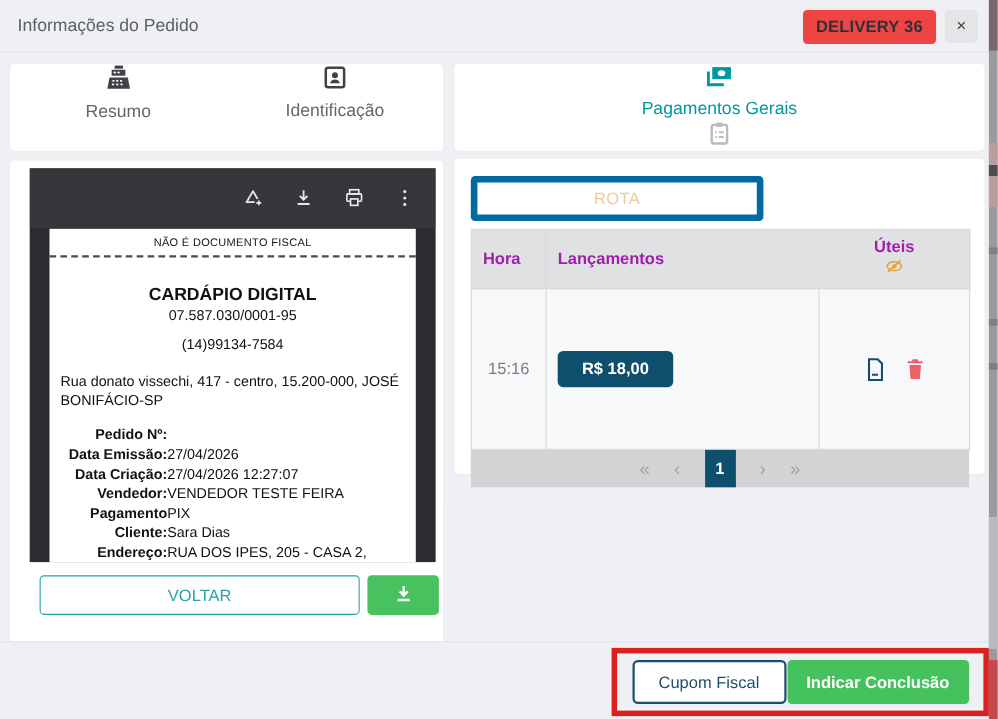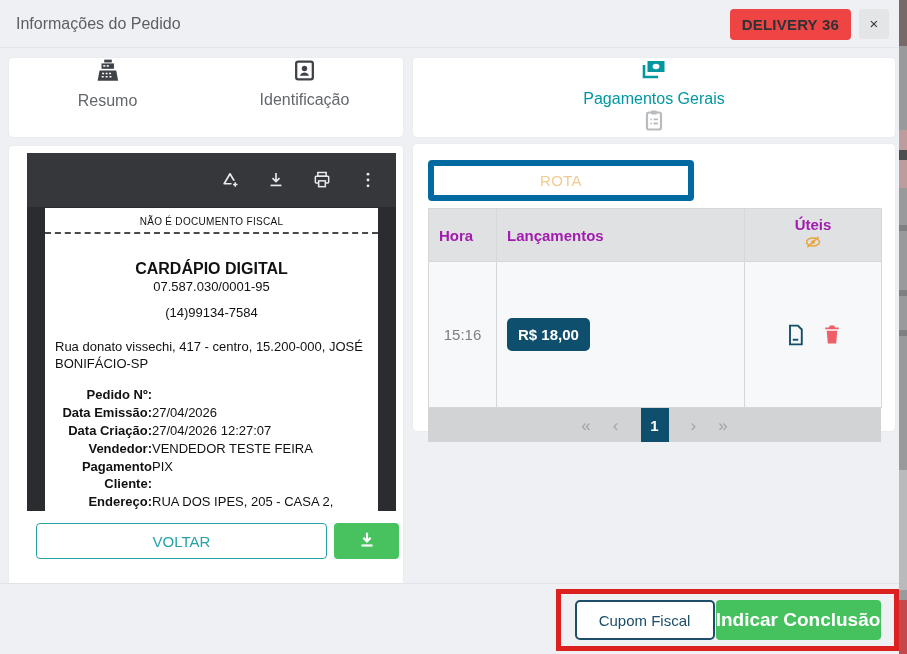--- a/index.html
+++ b/index.html
@@ -95,21 +95,21 @@
     padding:7px 10px; font-weight:bold; height:32px;
   }
   .pay-table td { background:#f6f8fa; height:146px; vertical-align:middle; }
   .col-hora { width:68px; }
   .col-lanc { width:248px; }
   .col-uteis { width:137px; }
   .th-uteis-inner { display:flex; align-items:center; justify-content:space-between;flex-direction:column; }
   .td-hora { text-align:center; color:#7b7f83; font-size:15px; }
   .money-badge {
     display:inline-block; background:#0f4f6e; color:#fff; font-weight:bold;
-    font-size:15px; padding:8px 11px; border-radius:5px; margin-left:10px;
+    font-size:15px; padding:8px 22px; border-radius:5px; margin-left:10px;
   }
   .td-uteis-inner { display:flex; align-items:center; justify-content:center; gap:18px; }
   .icon-btn { background:none; border:none; cursor:pointer; padding:0; line-height:0; }
   .pagination {
     width:453px; height:34px; background:#d2d3d5; margin-top:0;
     display:flex; align-items:center; justify-content:center; gap:22px;
   }
   .page-arrow { color:#a0a3a7; font-size:17px; cursor:pointer; background:none; border:none; line-height:1; font-family:inherit; }
   .page-current {
     background:#0f4f6e; color:#fff; width:28px; height:34px; border:none;
@@ -123,21 +123,21 @@
   .highlight-box {
     position:absolute; left:556px; top:589px; width:343px; height:62px;
     border:5px solid #dc1f1f; display:flex; align-items:center; justify-content:center; gap:1px;
   }
   .cupom-btn {
     width:140px; height:40px; background:#fff; border:2px solid #1d4d68; border-radius:5px;
     color:#1d4d68; font-size:15px; cursor:pointer; font-family:inherit;
   }
   .concluir-btn {
     width:165px; height:40px; background:#45c15e; border:none; border-radius:4px;
-    color:#fff; font-weight:bold; font-size:19px; cursor:pointer; font-family:inherit;
+    color:#fff; font-weight:bold; font-size:15px; cursor:pointer; font-family:inherit;
   }
   
   .edge-strip { position:absolute; right:0; top:0; width:8px; height:654px; background:#989a9c; }
   .edge-strip .seg { position:absolute; left:0; width:8px; }
 </style>
 </head>
 <body>
 
 <div class="modal-header">
   <span class="modal-title">Informações do Pedido</span>
@@ -254,20 +254,21 @@
         <div class="r-row">
           <span class="r-label">Vendedor:</span>
           <span class="r-value">VENDEDOR TESTE FEIRA</span>
         </div>
         <div class="r-row">
           <span class="r-label">Pagamento</span>
           <span class="r-value">PIX</span>
         </div>
         <div class="r-row">
           <span class="r-label">Cliente:</span>
+          <span class="r-value">Sara Dias</span>
         </div>
         <div class="r-row">
           <span class="r-label">Endereço:</span>
           <span class="r-value">RUA DOS IPES, 205 - CASA 2, PARQUE DO TREVO</span>
         </div>
       </div>
     </div>
   </div>
   <div class="viewer-actions">
     <button class="voltar-btn">VOLTAR</button>

